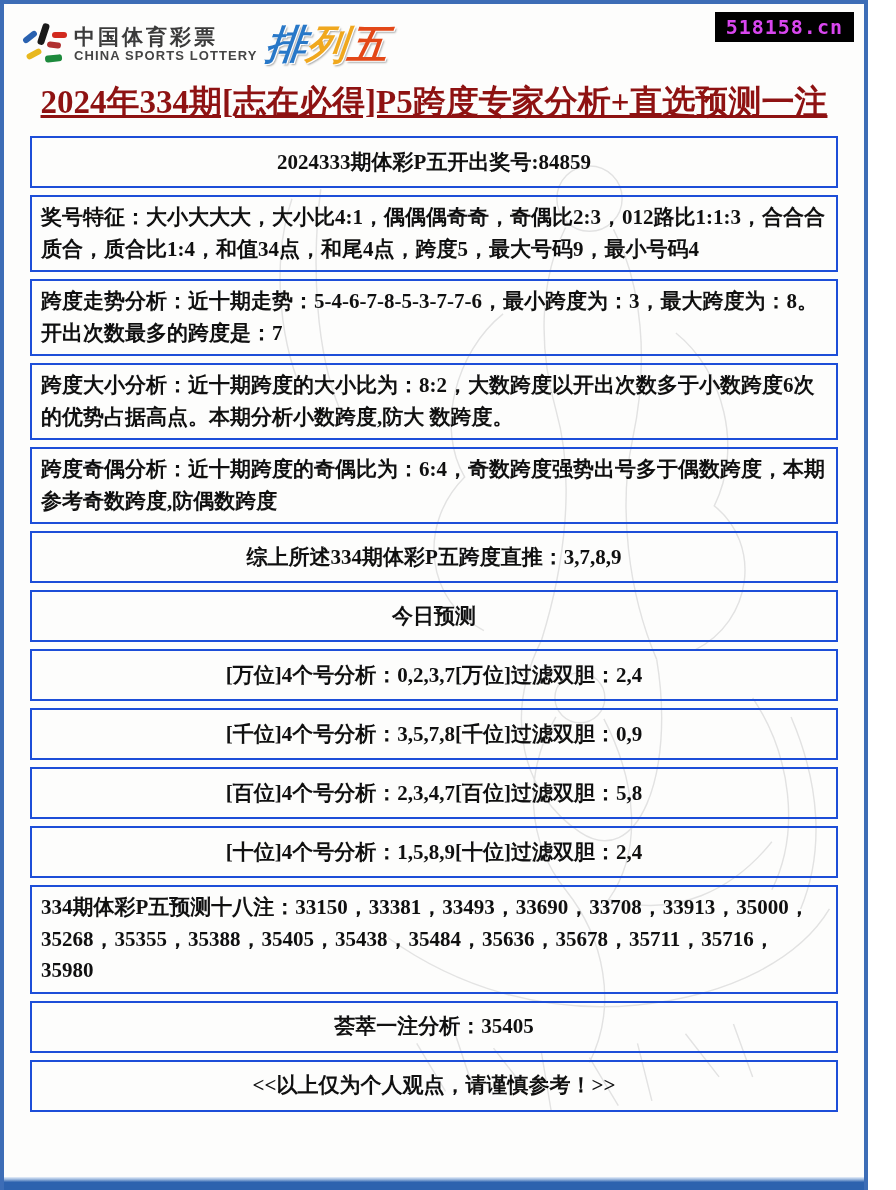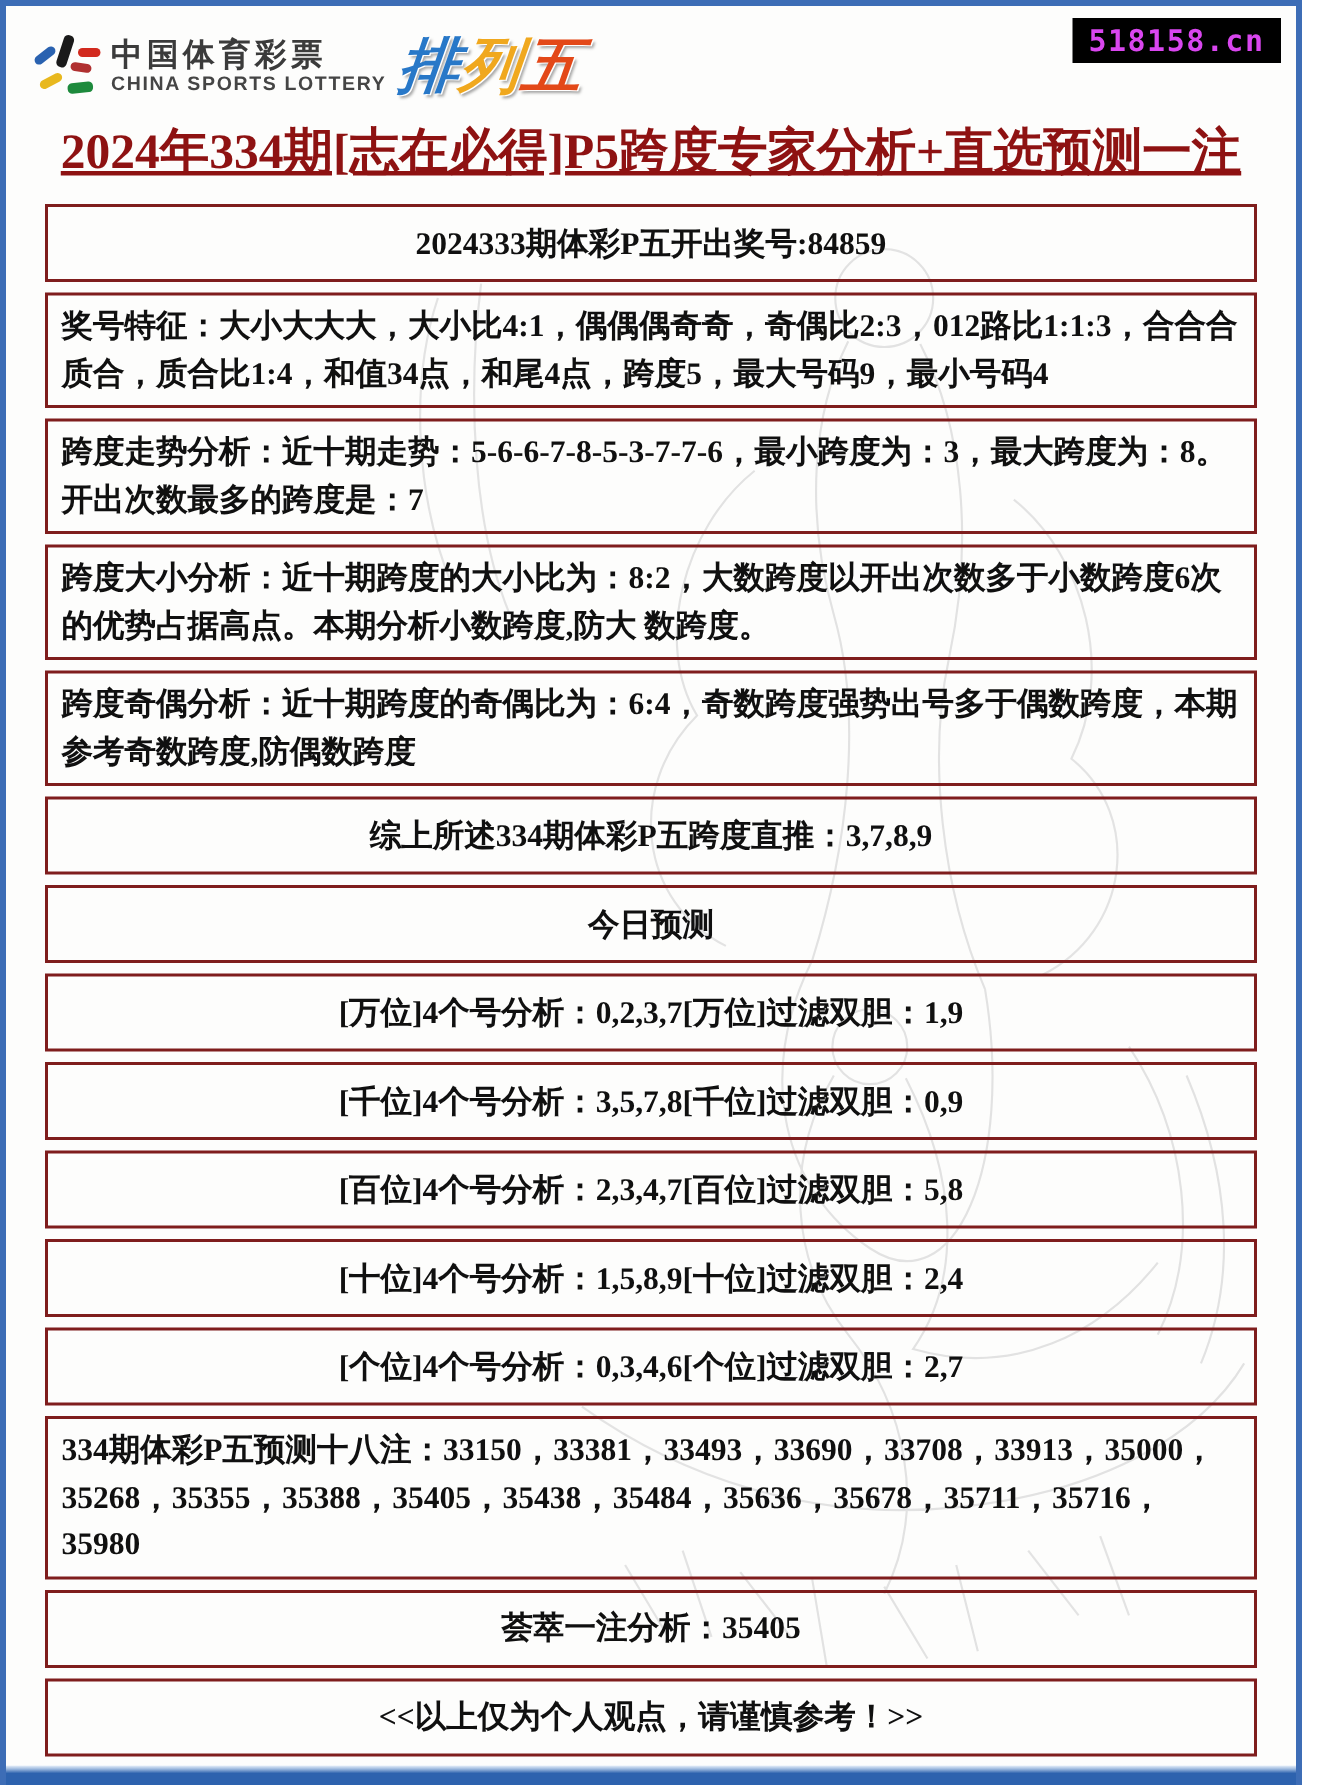--- a/index.html
+++ b/index.html
@@ -26,21 +26,21 @@
     text-shadow:1px 1px 0 #fff,2px 2px 2px rgba(0,0,0,.35);}
   .g1{color:#2878c8}.g2{color:#f0a81e}.g3{color:#e34818}
   .badge{position:absolute;top:8px;right:10px;background:#000;color:#d946ef;
     font-family:"DejaVu Sans Mono","Liberation Mono",monospace;
     font-weight:bold;font-size:20px;padding:3px 11px;letter-spacing:1px;}
   
   .title{position:relative;margin:10px 6px 0;text-align:center;font-size:33px;font-weight:bold;
     color:#8e1212;white-space:nowrap;letter-spacing:0;line-height:1.25;text-decoration:underline;}
   
   .rows{position:relative;margin:13px 26px 0;}
-  .row{border:2px solid #7f1d1d;margin-bottom:7px;padding:5px 9px;min-height:52px;
+  .row{border:2px solid #1d4ed8;margin-bottom:7px;padding:5px 9px;min-height:52px;
     box-sizing:border-box;display:flex;align-items:center;
     font-size:21px;font-weight:bold;color:#101010;line-height:1.5;
     background:transparent;}
   .row.center{justify-content:center;text-align:center;}
   .row.left{justify-content:center;text-align:left;}
   
   .bottom-bar{position:absolute;left:-4px;right:-4px;bottom:0;height:13px;
     background:linear-gradient(to bottom,#e8f0fa 0%,#9db9de 18%,#2d62ae 40%,#2d62ae 100%);}
 </style>
 </head>
@@ -90,48 +90,45 @@
   <h1 class="title">2024年334期[志在必得]P5跨度专家分析+直选预测一注</h1>
 
   <div class="rows">
     <div class="row center">
         <span>2024333期体彩P五开出奖号:84859</span>
       </div>
     <div class="row left">
         <span>奖号特征：大小大大大，大小比4:1，偶偶偶奇奇，奇偶比2:3，012路比1:1:3，合合合质合，质合比1:4，和值34点，和尾4点，跨度5，最大号码9，最小号码4</span>
       </div>
     <div class="row left">
-        <span>跨度走势分析：近十期走势：5-6-6-7-8-5-3-7-7-6，最小跨度为：3，最大跨度为：8。开出次数最多的跨度是：7</span>
+        <span>跨度走势分析：近十期走势：5-4-6-7-8-5-3-7-7-6，最小跨度为：3，最大跨度为：8。开出次数最多的跨度是：7</span>
       </div>
     <div class="row left">
         <span>跨度大小分析：近十期跨度的大小比为：8:2，大数跨度以开出次数多于小数跨度6次的优势占据高点。本期分析小数跨度,防大 数跨度。</span>
       </div>
     <div class="row left">
         <span>跨度奇偶分析：近十期跨度的奇偶比为：6:4，奇数跨度强势出号多于偶数跨度，本期参考奇数跨度,防偶数跨度</span>
       </div>
     <div class="row center">
         <span>综上所述334期体彩P五跨度直推：3,7,8,9</span>
       </div>
     <div class="row center">
         <span>今日预测</span>
       </div>
     <div class="row center">
-        <span>[万位]4个号分析：0,2,3,7[万位]过滤双胆：1,9</span>
+        <span>[万位]4个号分析：0,2,3,7[万位]过滤双胆：2,4</span>
       </div>
     <div class="row center">
         <span>[千位]4个号分析：3,5,7,8[千位]过滤双胆：0,9</span>
       </div>
     <div class="row center">
         <span>[百位]4个号分析：2,3,4,7[百位]过滤双胆：5,8</span>
       </div>
     <div class="row center">
         <span>[十位]4个号分析：1,5,8,9[十位]过滤双胆：2,4</span>
-      </div>
-    <div class="row center">
-        <span>[个位]4个号分析：0,3,4,6[个位]过滤双胆：2,7</span>
       </div>
     <div class="row left">
         <span>334期体彩P五预测十八注：33150，33381，33493，33690，33708，33913，35000，35268，35355，35388，35405，35438，35484，35636，35678，35711，35716，35980</span>
       </div>
     <div class="row center">
         <span>荟萃一注分析：35405</span>
       </div>
     <div class="row center">
         <span>&lt;&lt;以上仅为个人观点，请谨慎参考！&gt;&gt;</span>
       </div>

